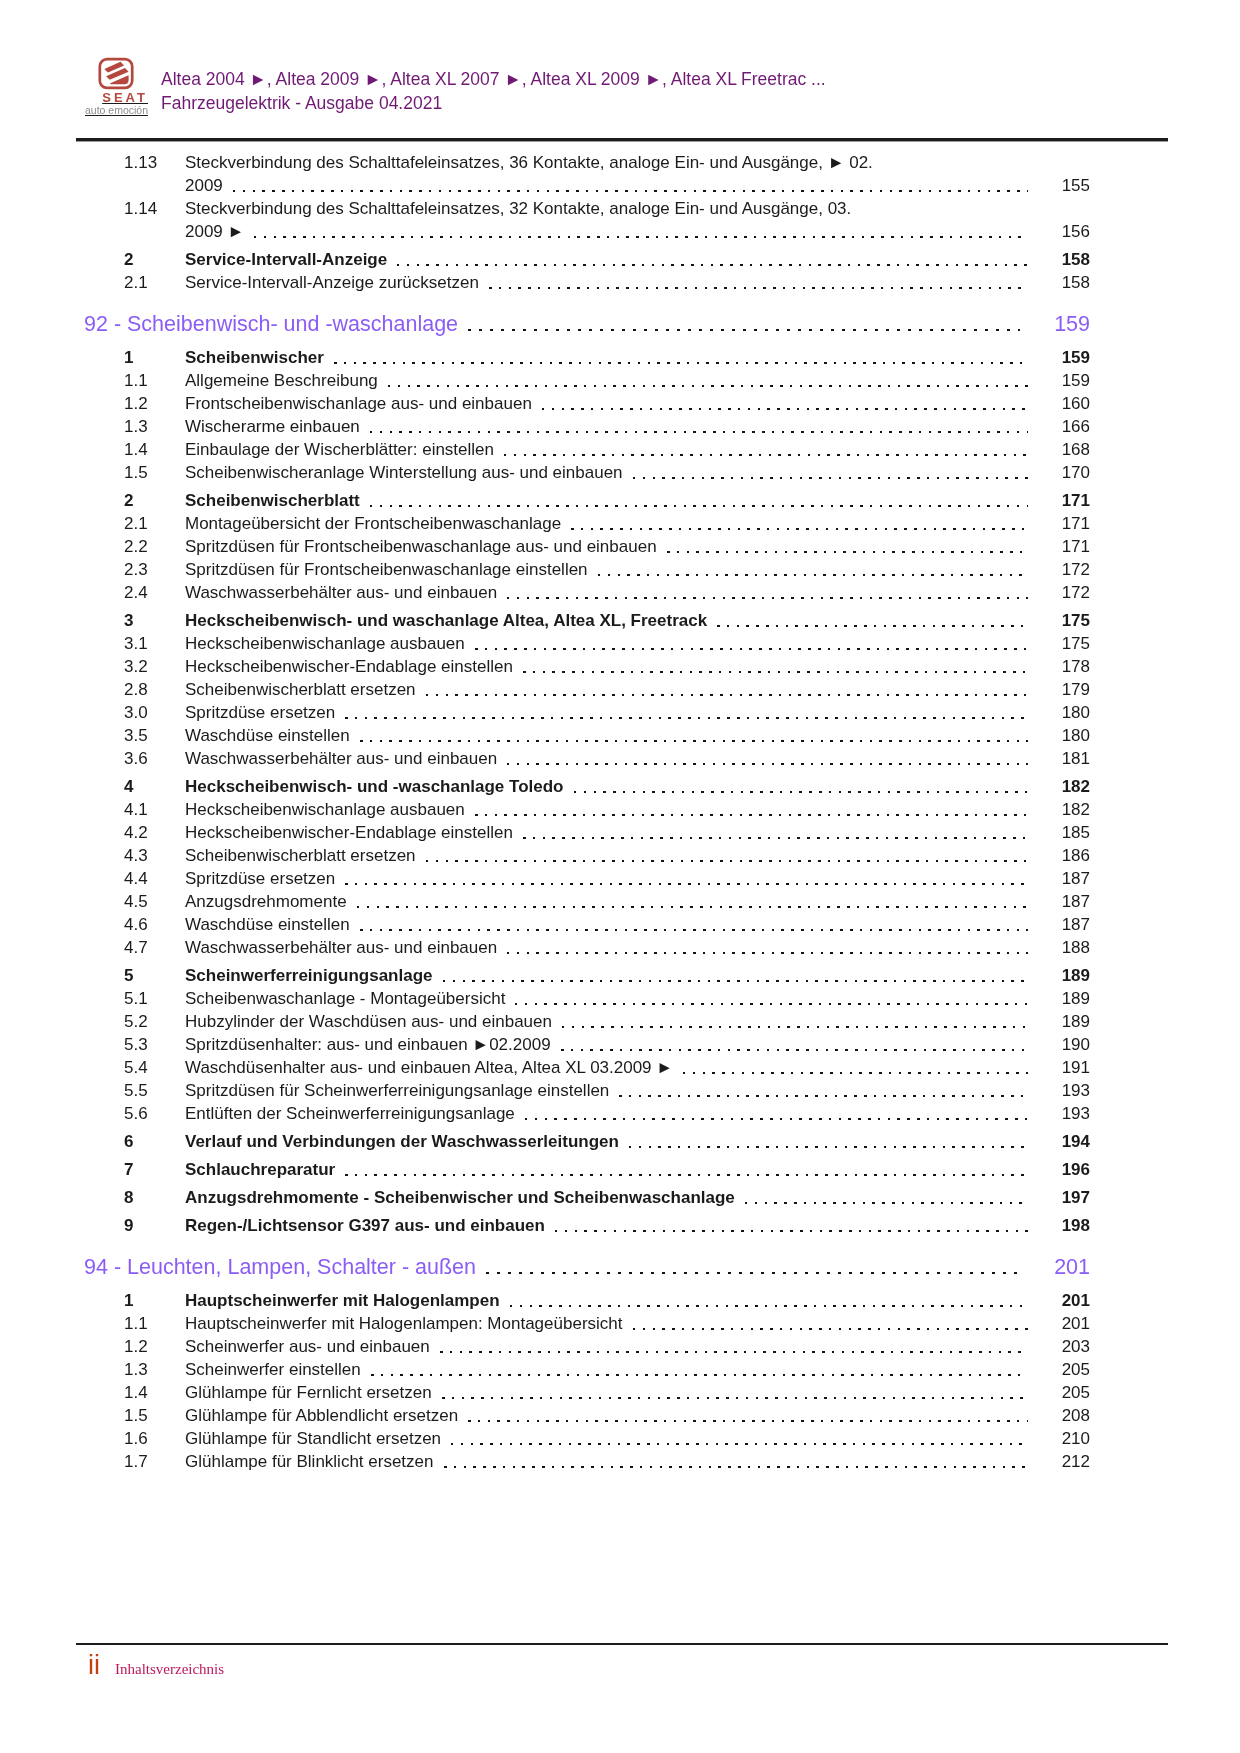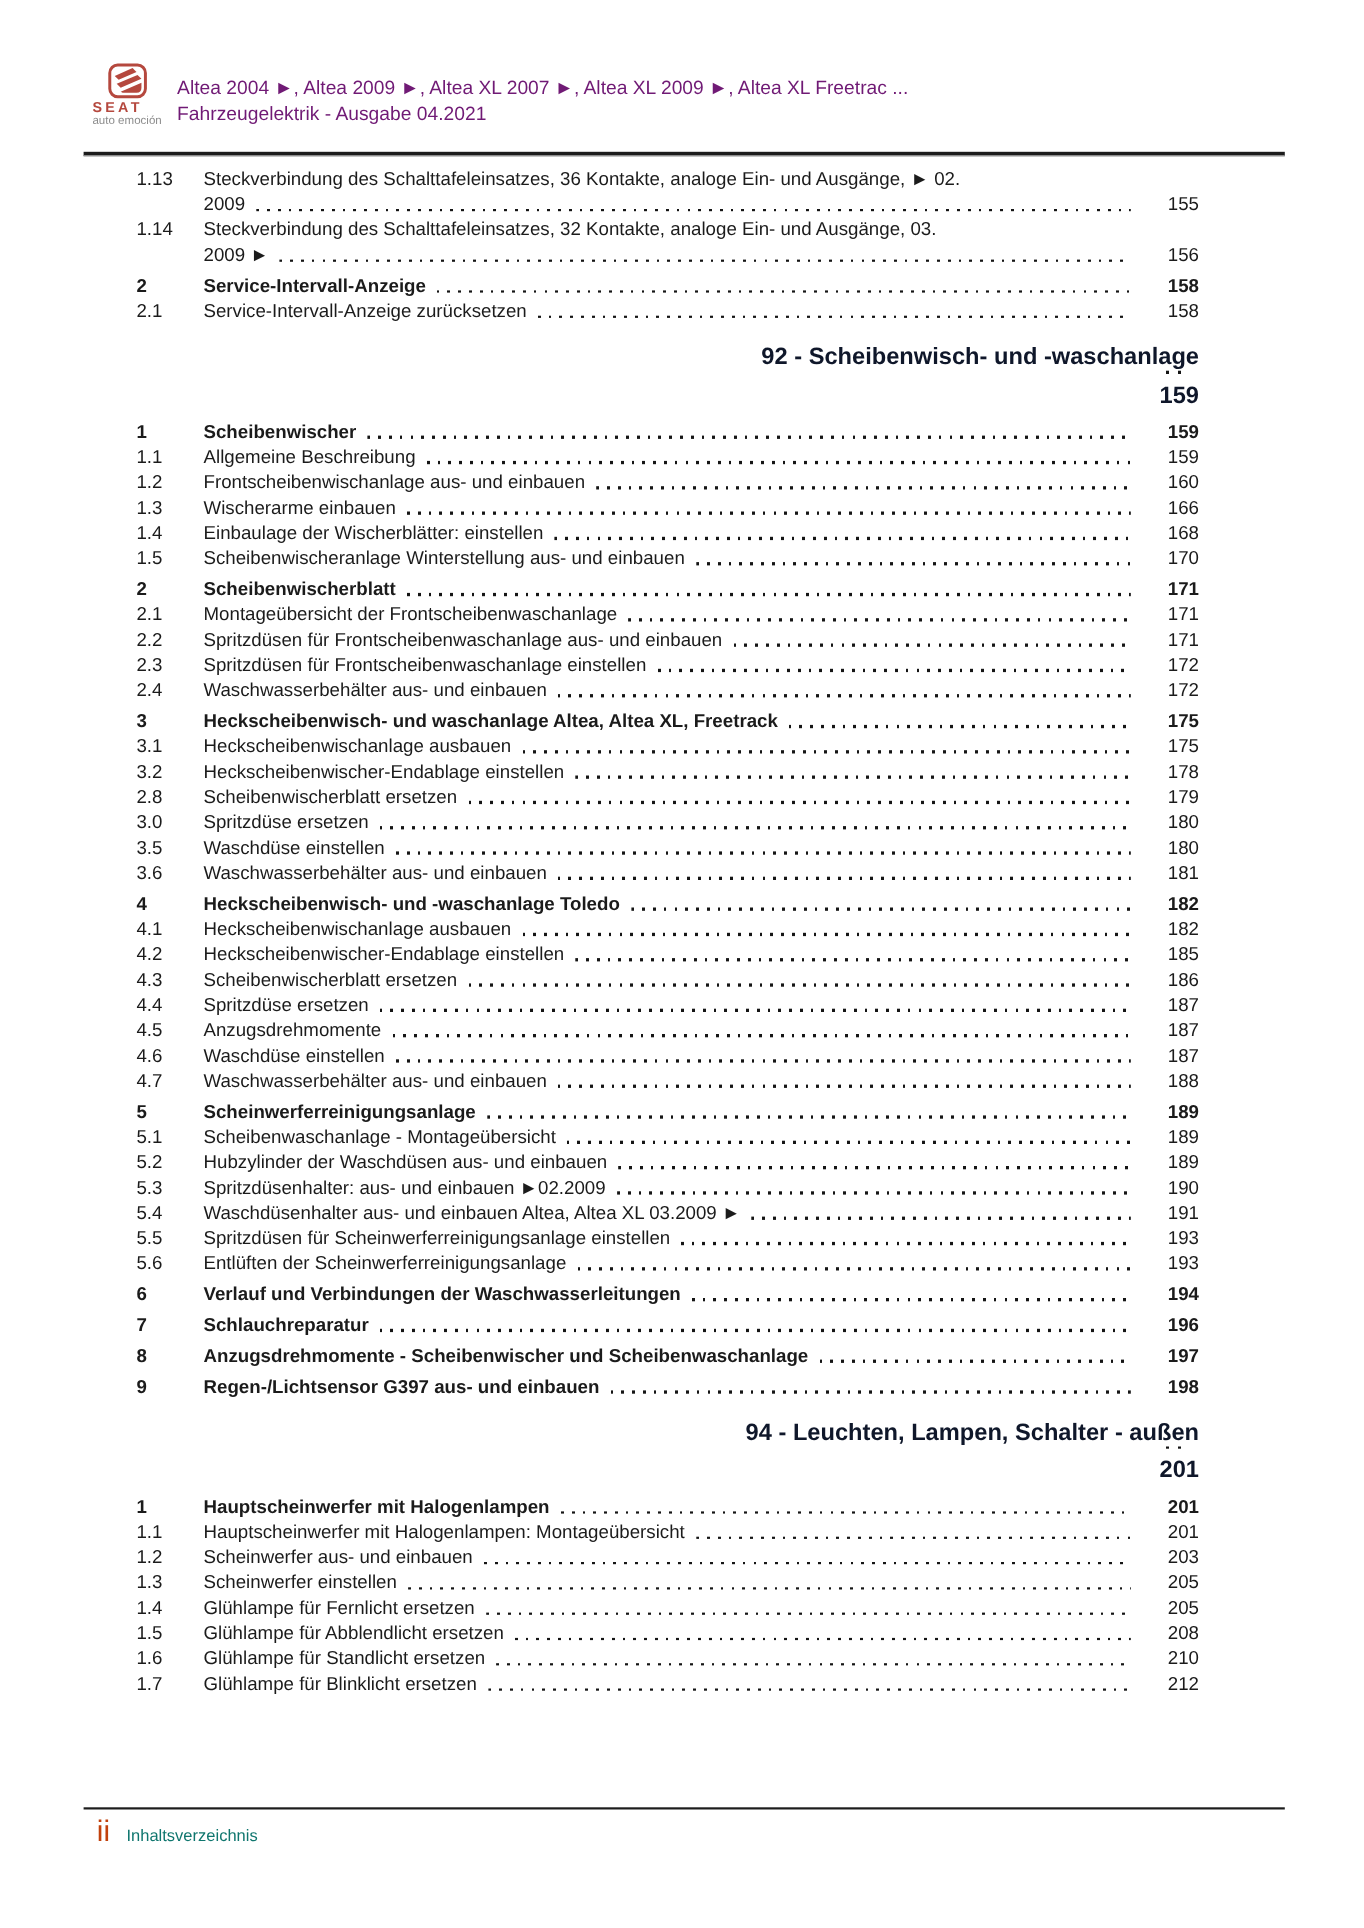--- a/index.html
+++ b/index.html
@@ -7,21 +7,21 @@
     width:1240px; height:1753px;
     background:#ffffff;
     font-family:"Liberation Sans", sans-serif;
     color:#1b1b1b;
     position:relative;
     overflow:hidden;
   }
 
   
   .header { position:absolute; left:84px; top:57px; display:flex; gap:13px; align-items:flex-end; }
-  .logo-block { width:64px; flex:none; text-align:left; }
+  .logo-block { width:64px; flex:none; text-align:right;text-decoration:underline; }
   .logo-emblem svg { width:36px; height:33px; display:block; margin:0 auto 1px auto; }
   .logo-brand { color:#b5483e; font-weight:bold; font-size:13px; letter-spacing:3px; line-height:13px; }
   .logo-tagline { color:#8d8d8d; font-size:10.5px; line-height:12px; white-space:nowrap; }
   .header-text { font-size:17.5px; line-height:23.5px; color:#701a75; padding-bottom:1px; }
 
   .top-rule { position:absolute; left:76px; top:138px; width:1092px; height:3px; background:#1c1c1c; border-bottom:1px solid #9a9a9a; }
 
   
   .toc { position:absolute; left:84px; top:151px; width:1006px; }
 
@@ -31,30 +31,30 @@
   .row .title.grow { flex:1 1 auto; }
   .row .page { flex:none; width:50px; text-align:right; }
   .row.bold { font-weight:bold; margin-top:5px; }
 
   .leader {
     flex:1 1 auto; min-width:18px; height:2.5px;
     margin:0 12px 5px 10px;
     background:repeating-linear-gradient(to right,#151515 0 2.5px,transparent 2.5px 9.8px);
   }
 
-  .section-row { display:flex; align-items:flex-end; font-size:21.5px; font-weight:bold; line-height:26px; margin-top:17px; margin-bottom:9px; color:#0f172a;flex-direction:column; }
+  .section-row { display:flex; align-items:flex-end; font-size:21.5px; font-weight:normal; line-height:26px; margin-top:17px; margin-bottom:9px; color:#8b5cf6; }
   .section-row .title { flex:none; }
   .section-row .page { flex:none; width:58px; text-align:right; }
   .section-row .leader { margin-bottom:6px; background:repeating-linear-gradient(to right,#151515 0 3px,transparent 3px 11px); }
 
   
   .footer-rule { position:absolute; left:76px; top:1643px; width:1092px; height:2px; background:#1c1c1c; }
   .footer { position:absolute; left:88px; top:1649px; display:flex; align-items:baseline; gap:15px; }
   .footer-page { font-size:27px; line-height:32px; color:#c2410c; }
-  .footer-label { font-size:15px; color:#0f766e; }
+  .footer-label { font-size:15px; color:#be185d;font-family:Liberation Serif, serif; }
 </style>
 </head>
 <body>
 
 <div class="header">
   <div class="logo-block">
     <div class="logo-emblem">
       <svg viewBox="0 0 40 36" xmlns="http://www.w3.org/2000/svg">
         <rect x="2" y="2" width="36" height="32" rx="8" fill="#ffffff" stroke="#b5483e" stroke-width="3"></rect>
         <path d="M7 13 L25 5 L29 9 L11 17 Z" fill="#b5483e"></path>

